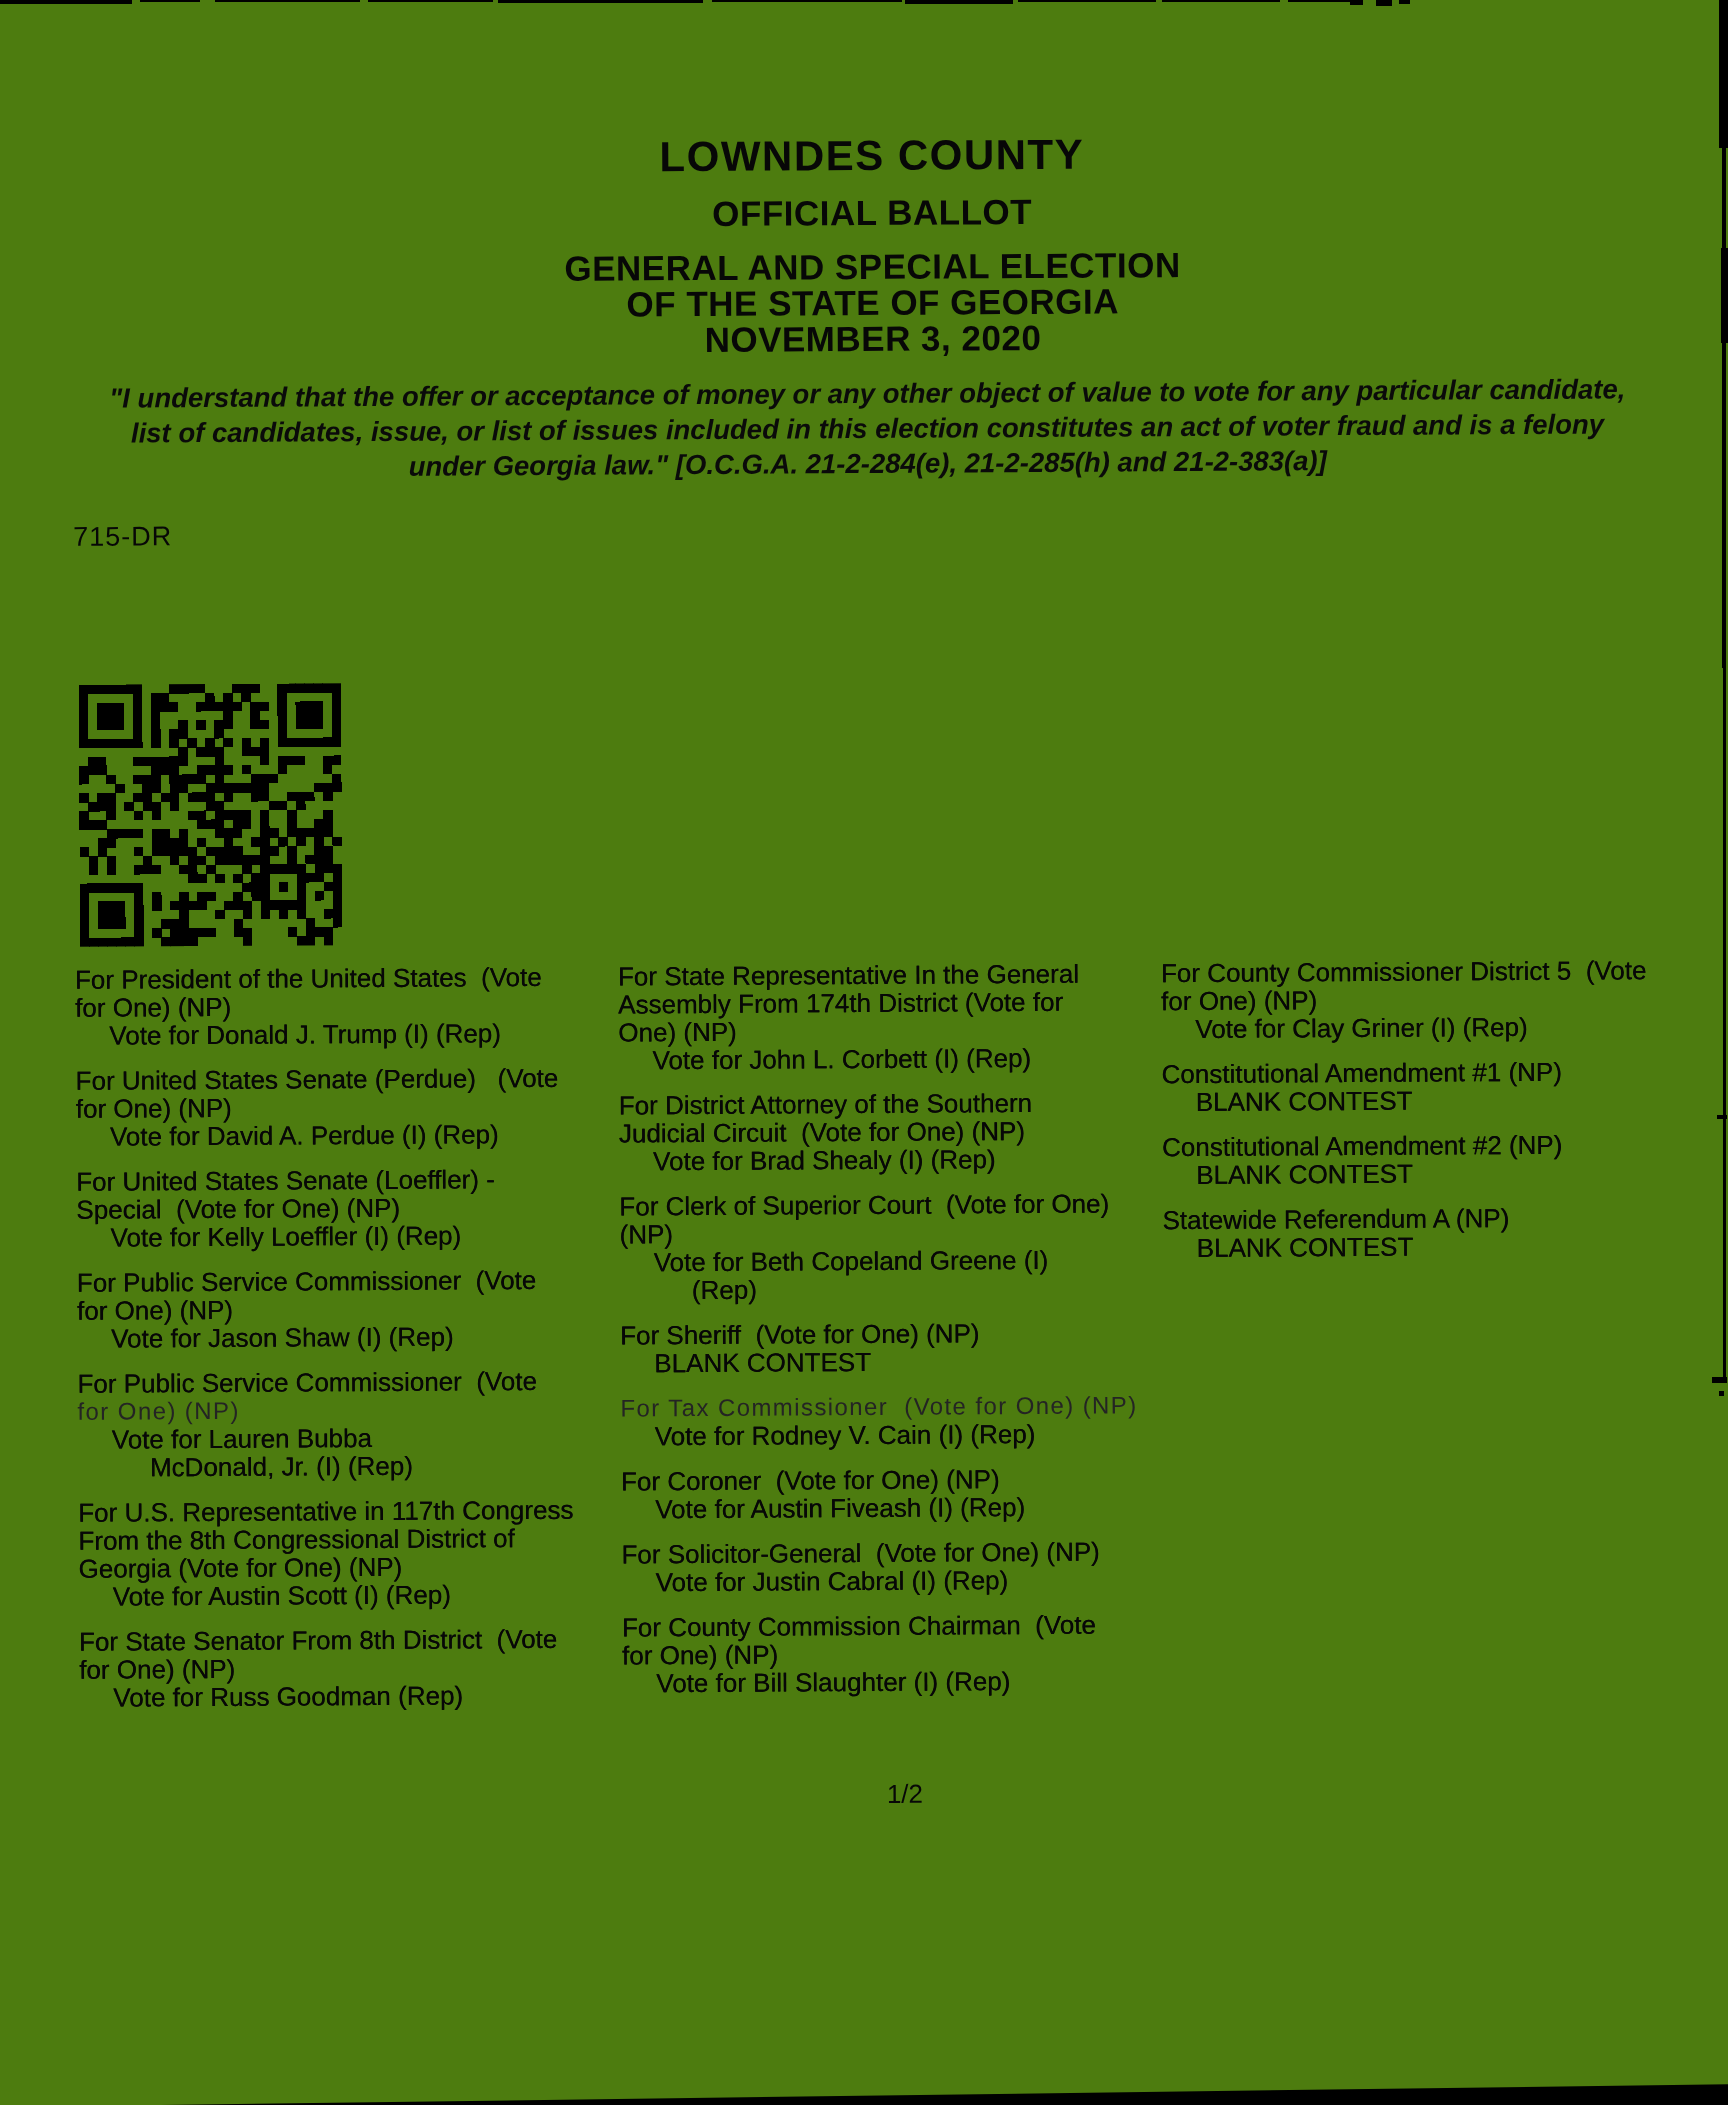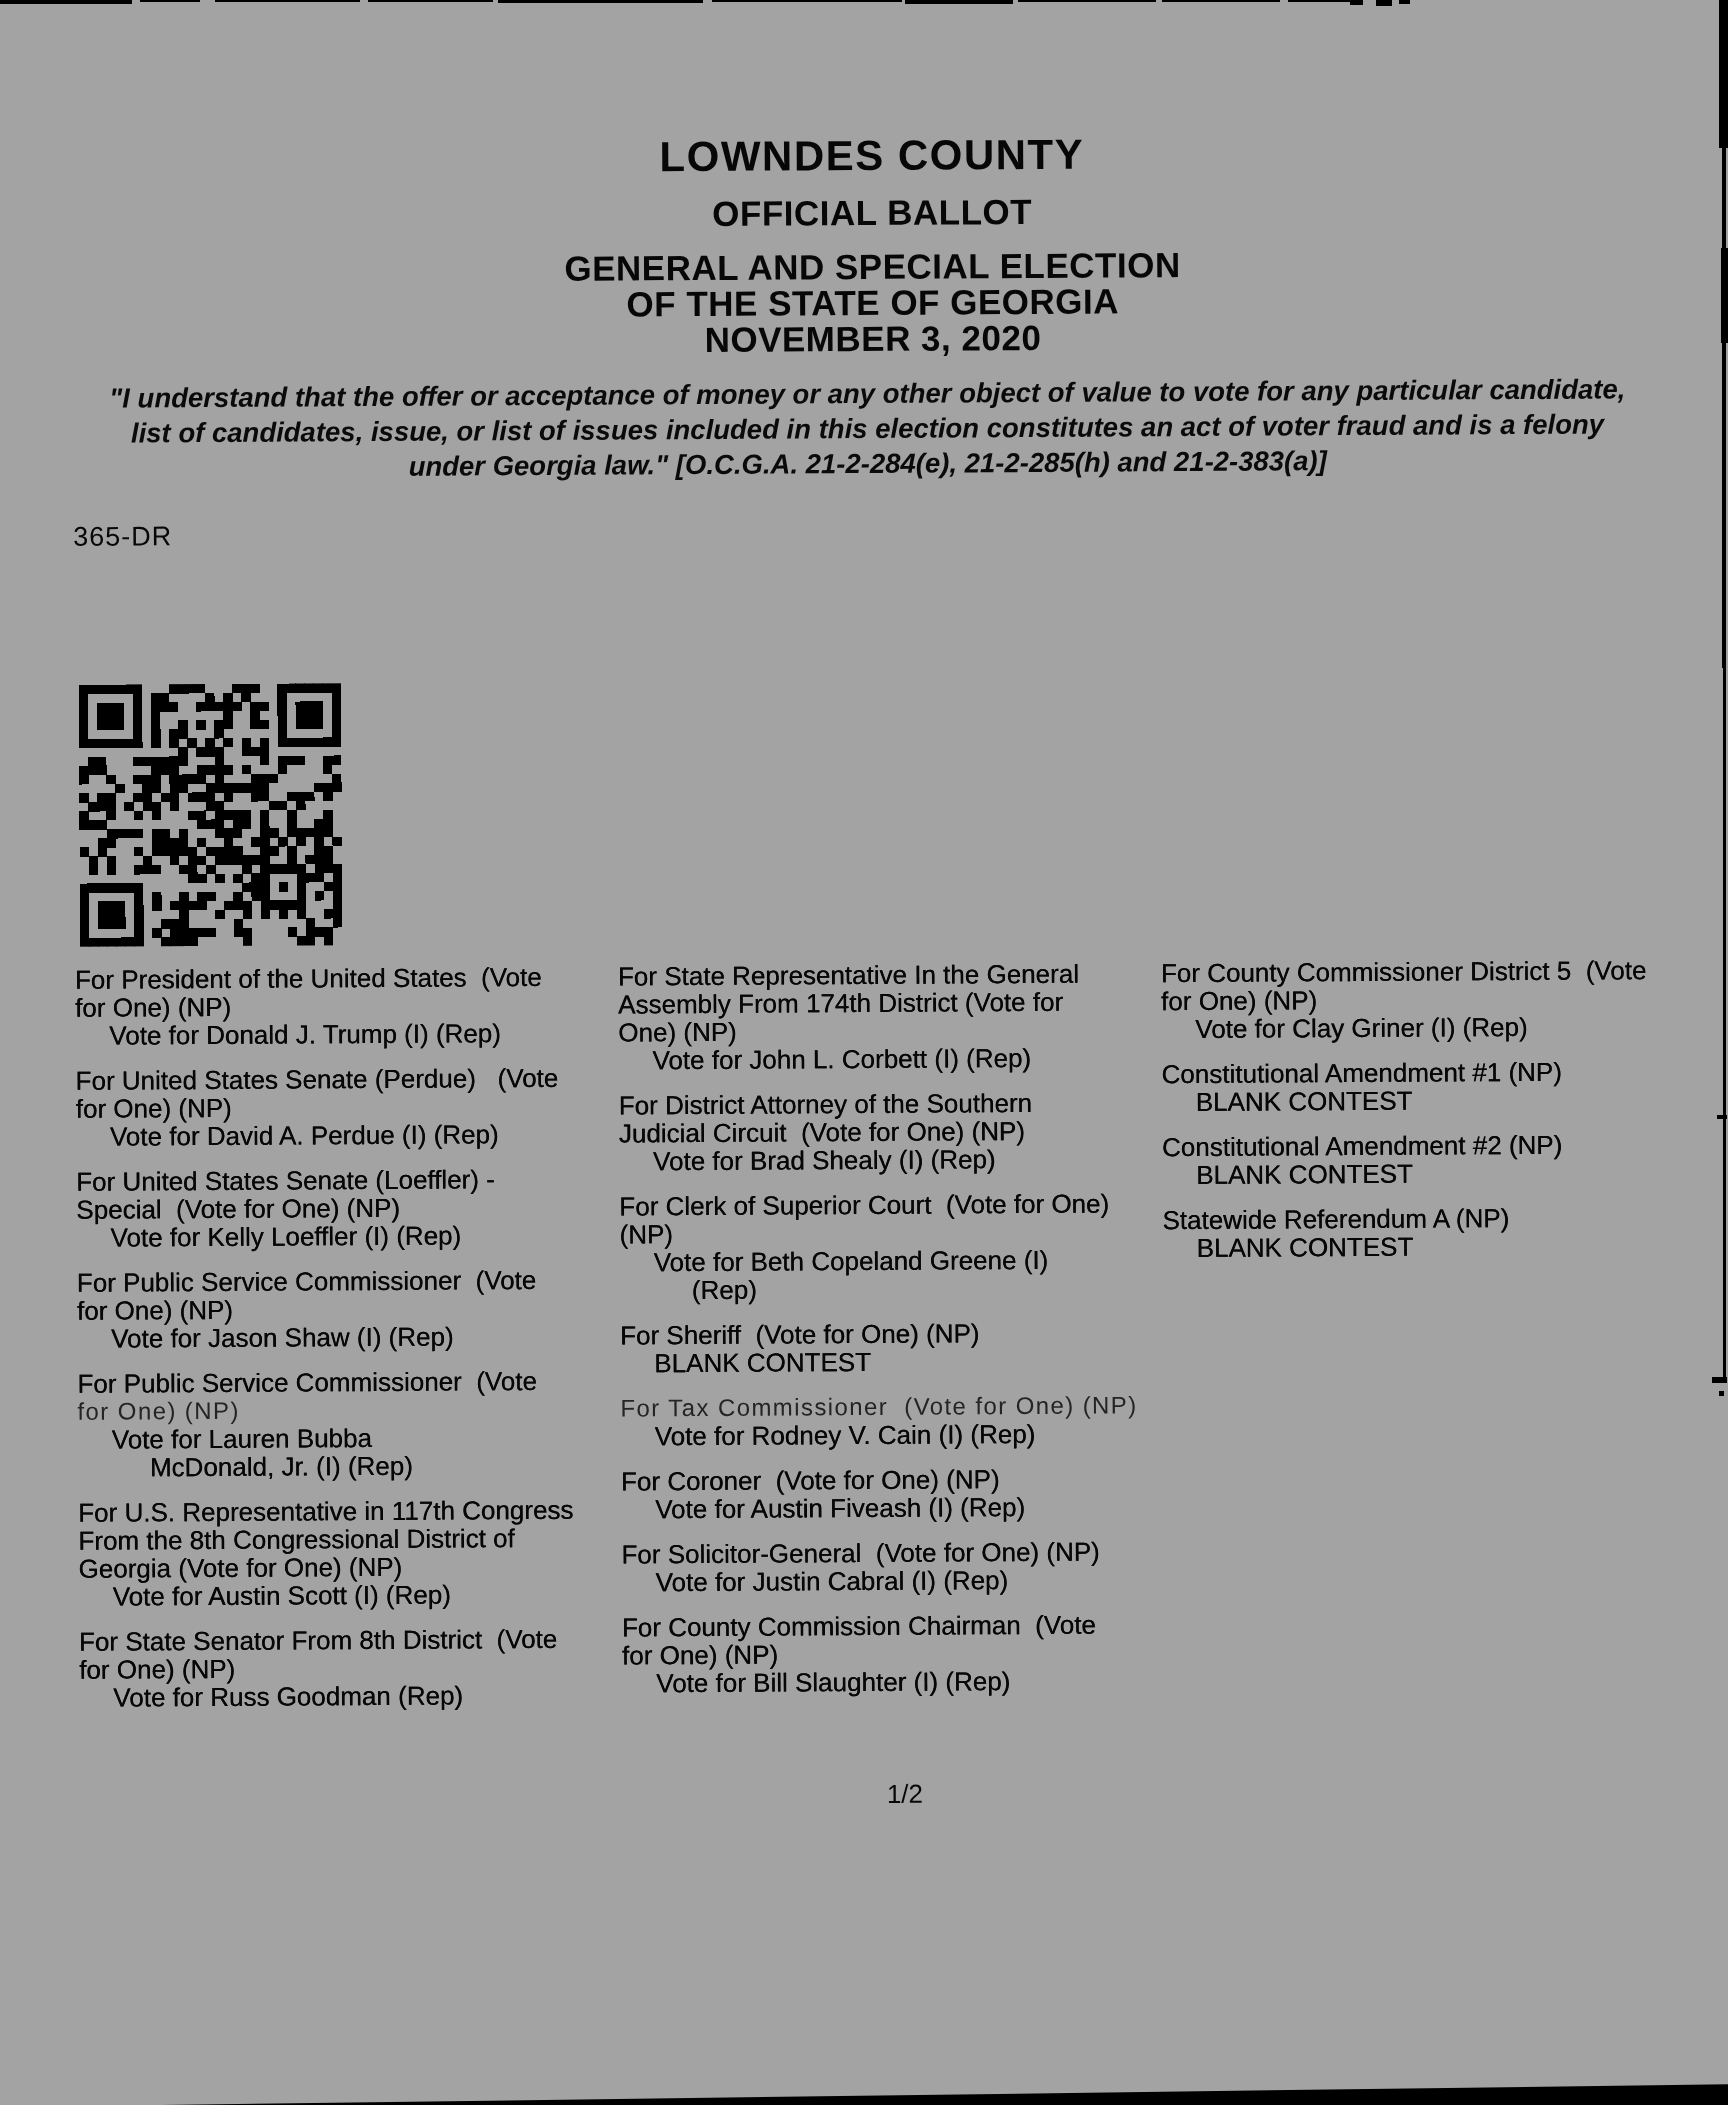--- a/index.html
+++ b/index.html
@@ -1,18 +1,18 @@
 <!DOCTYPE html>
 <html><head>
 <meta charset="utf-8">
 <style>
   html,body{margin:0;padding:0;background:#ffffff;}
   body{width:1728px;height:2105px;overflow:hidden;
        font-family:"Liberation Sans",sans-serif;color:#070707;}
-  .page{position:relative;width:1728px;height:2105px;background:#a3a3a3;overflow:hidden;}
+  .page{position:relative;width:1728px;height:2105px;background:#4d7c0f;overflow:hidden;}
   .content{position:absolute;left:0;top:0;width:1728px;height:2105px;
            transform:rotate(-0.35deg);transform-origin:864px 1000px;}
 
   .center-line{position:absolute;left:0;width:1754px;text-align:center;white-space:pre;}
   .county-title{top:132px;font-size:42px;font-weight:bold;letter-spacing:1.5px;}
   .ballot-type{top:193px;font-size:35px;font-weight:bold;letter-spacing:0.5px;}
   .election-block{position:absolute;top:249px;left:0;width:1754px;text-align:center;
                   font-size:35px;font-weight:bold;line-height:36px;letter-spacing:0.5px;}
   .oath-block{position:absolute;top:376px;left:0;width:1742px;text-align:center;
               font-size:27.5px;font-style:italic;font-weight:600;line-height:35px;color:#0a0a0a;}
@@ -50,21 +50,21 @@
       <div>OF THE STATE OF GEORGIA</div>
       <div>NOVEMBER 3, 2020</div>
     </div>
 
     <div class="oath-block">
       <div>"I understand that the offer or acceptance of money or any other object of value to vote for any particular candidate,</div>
       <div>list of candidates, issue, or list of issues included in this election constitutes an act of voter fraud and is a felony</div>
       <div>under Georgia law." [O.C.G.A. 21-2-284(e), 21-2-285(h) and 21-2-383(a)]</div>
     </div>
 
-    <div class="ballot-style">365-DR</div>
+    <div class="ballot-style">715-DR</div>
 
     <svg class="qr" viewBox="0 0 29 29" shape-rendering="crispEdges">
         <rect x="0" y="0" width="1.04" height="1.04" fill="#000000"></rect>
         <rect x="1" y="0" width="1.04" height="1.04" fill="#000000"></rect>
         <rect x="2" y="0" width="1.04" height="1.04" fill="#000000"></rect>
         <rect x="3" y="0" width="1.04" height="1.04" fill="#000000"></rect>
         <rect x="4" y="0" width="1.04" height="1.04" fill="#000000"></rect>
         <rect x="5" y="0" width="1.04" height="1.04" fill="#000000"></rect>
         <rect x="6" y="0" width="1.04" height="1.04" fill="#000000"></rect>
         <rect x="10" y="0" width="1.04" height="1.04" fill="#000000"></rect>

